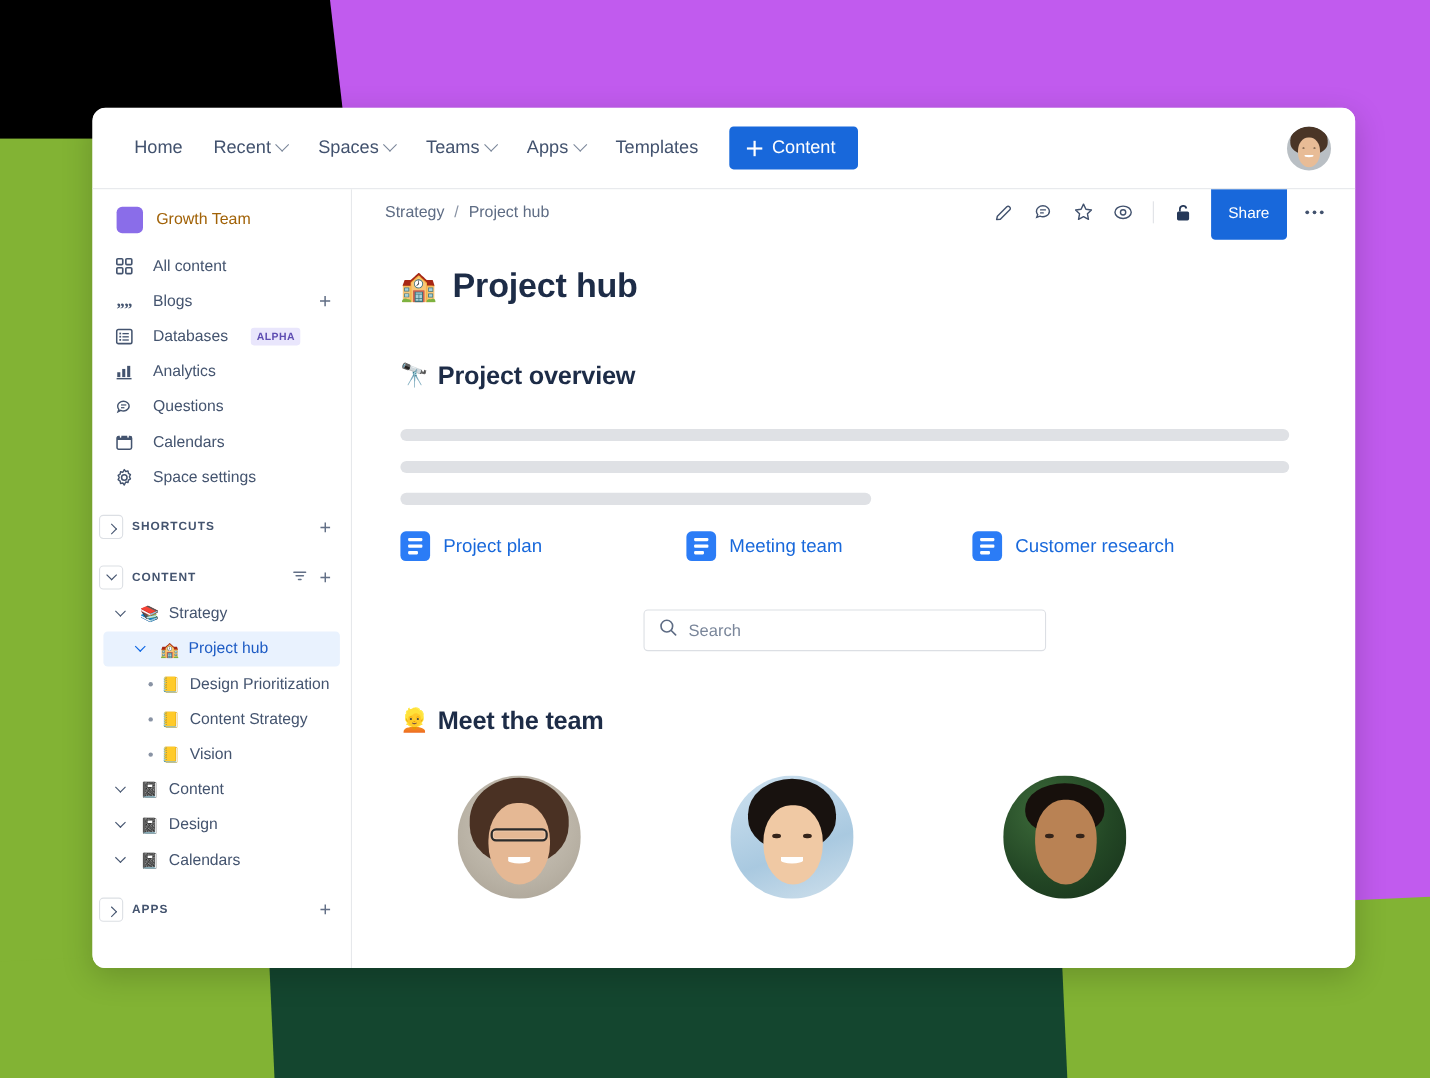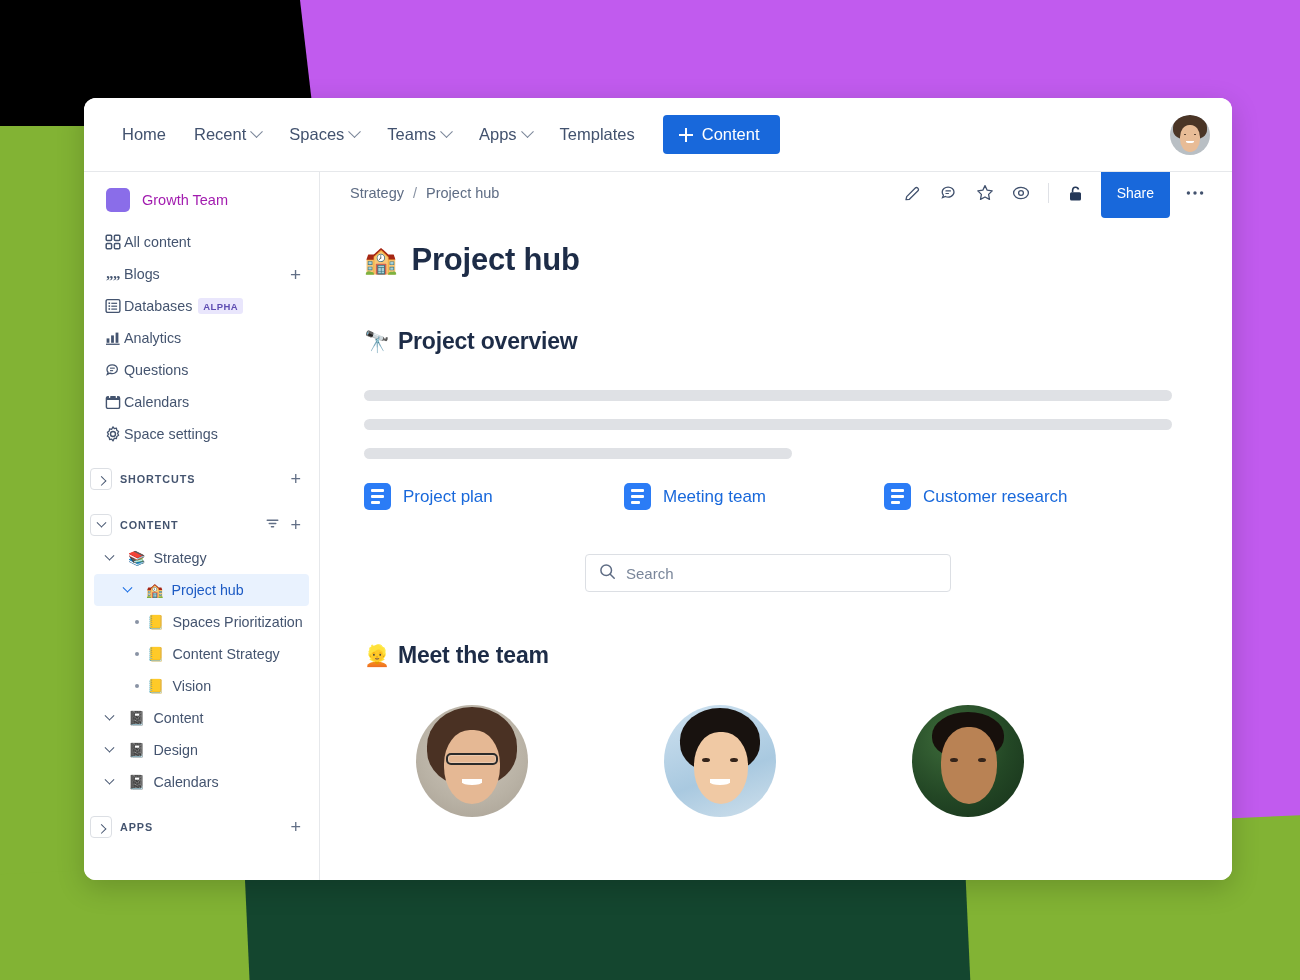--- a/index.html
+++ b/index.html
@@ -106,25 +106,25 @@
     background: #fff;
     border-right: 1px solid #E6E8EB;
     padding: 0 0 10px 0;
     overflow: hidden;
   }
   .space-head {
     display: flex; align-items: center; gap: 12px;
     padding: 16px 12px 12px 22px; cursor: pointer;
   }
   .space-sq { width: 24px; height: 24px; border-radius: 5px; background: #8A6DE9; flex:0 0 24px; }
-  .space-name { font-size: 14.5px; color: #a21caf; }
+  .space-name { font-size: 14.5px; color: #a16207; }
 
   .nav-list { padding: 2px 10px 0 10px; }
   .side-row {
-    display: flex; align-items: center; gap: 2px;
+    display: flex; align-items: center; gap: 17px;
     height: 32px; padding: 0 8px 0 10px;
     border-radius: 4px; cursor: pointer;
     color: #44546F; font-size: 14.3px;
     position: relative;
   }
   .side-icon { width: 18px; height: 18px; flex: 0 0 18px; display:flex; align-items:center; justify-content:center; }
   .side-icon svg { display: block; }
   .side-label { white-space: nowrap; }
   .badge {
     font-size: 9.5px; font-weight: 700; letter-spacing: .4px;
@@ -472,21 +472,21 @@
             <span class="disc disc-nb">
                 <span class="caret-d caret-d-blue"></span>
               </span>
             <span class="emoji">🏫</span>
             <span class="tree-label">Project hub</span>
           </div>
 
           <div class="tree-row t-ind-3">
             <span class="dot"></span>
             <span class="emoji">📒</span>
-            <span class="tree-label">Spaces Prioritization</span>
+            <span class="tree-label">Design Prioritization</span>
           </div>
 
           <div class="tree-row t-ind-3">
             <span class="dot"></span>
             <span class="emoji">📒</span>
             <span class="tree-label">Content Strategy</span>
           </div>
 
           <div class="tree-row t-ind-3">
             <span class="dot"></span>

